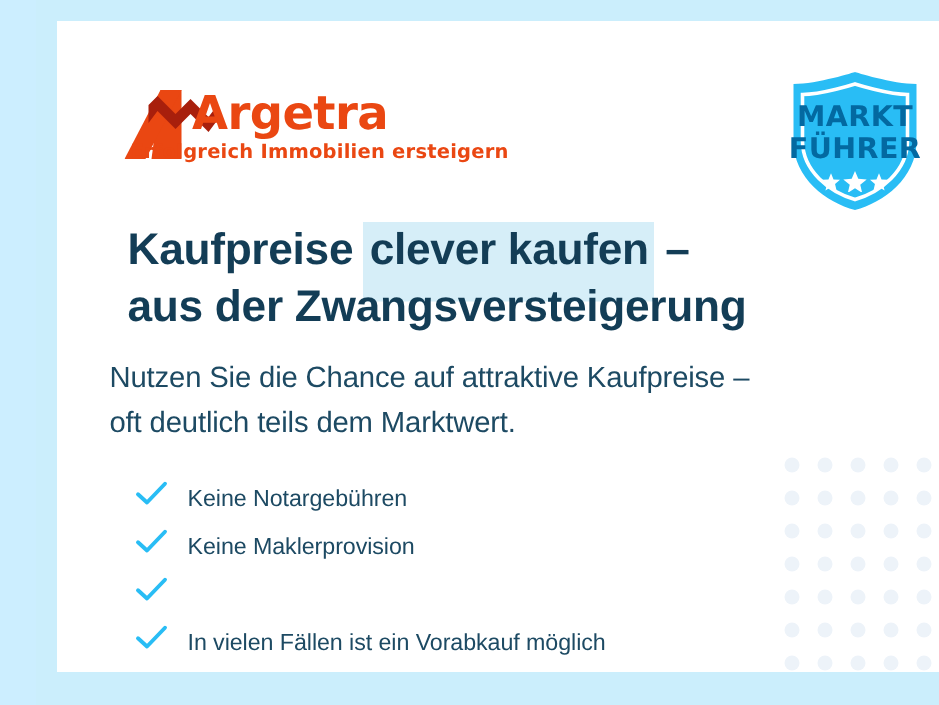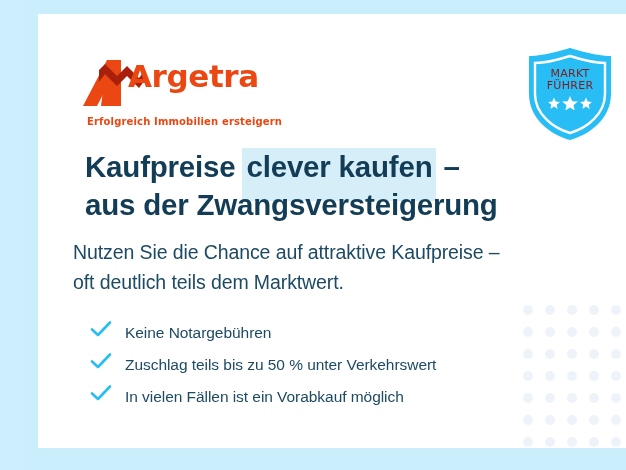--- a/index.html
+++ b/index.html
@@ -62,22 +62,22 @@
     font-size: 31px;
     font-weight: bold;
     color: #ea4712;
     letter-spacing: -0.4px;
     line-height: 1;
     font-family: "DejaVu Sans", sans-serif;
   }
   #logo-tagline {
     position: absolute;
     left: 4px;
-    top: 58px;
-    font-size: 10px;
+    top: 36px;
+    font-size: 13px;
     font-weight: bold;
     color: #ea4712;
     letter-spacing: 0.15px;
     white-space: nowrap;
     font-family: "DejaVu Sans", sans-serif;
   }
 
   
   #badge {
     position: absolute;
@@ -92,23 +92,23 @@
     top: 0;
     width: 90px;
     height: 94px;
     display: flex;
     flex-direction: column;
     align-items: center;
     justify-content: flex-start;
     pointer-events: none;
   }
   .badge-line {
-    color: #7f1d1d;
-    font-weight: normal;
-    font-size: 11px;
+    color: #0369a1;
+    font-weight: bold;
+    font-size: 19px;
     letter-spacing: 0.3px;
     line-height: 1.12;
     font-family: "DejaVu Sans", sans-serif;
   }
   #badge-line1 { margin-top: 21px; }
   #badge-stars {
     margin-top: 3px;
     color: #ffffff;
     font-size: 13px;
     letter-spacing: 0px;
@@ -272,21 +272,28 @@
             </svg>
         </span>
         <span class="bullet-label">Keine Notargebühren</span>
       </div>
       <div class="bullet-row">
         <span class="bullet-check">
           <svg width="22" height="18" viewBox="0 0 22 18" xmlns="http://www.w3.org/2000/svg">
               <polyline points="2,9.5 8,15 20,2.5" fill="none" stroke="#29bdf5" stroke-width="2.6" stroke-linecap="round" stroke-linejoin="round"></polyline>
             </svg>
         </span>
-        <span class="bullet-label">Zuschlag teils bis zu 50 % unter Verkehrswert</span>
+        <span class="bullet-label">Keine Maklerprovision</span>
+      </div>
+      <div class="bullet-row">
+        <span class="bullet-check">
+          <svg width="22" height="18" viewBox="0 0 22 18" xmlns="http://www.w3.org/2000/svg">
+              <polyline points="2,9.5 8,15 20,2.5" fill="none" stroke="#29bdf5" stroke-width="2.6" stroke-linecap="round" stroke-linejoin="round"></polyline>
+            </svg>
+        </span>
       </div>
       <div class="bullet-row">
         <span class="bullet-check">
           <svg width="22" height="18" viewBox="0 0 22 18" xmlns="http://www.w3.org/2000/svg">
               <polyline points="2,9.5 8,15 20,2.5" fill="none" stroke="#29bdf5" stroke-width="2.6" stroke-linecap="round" stroke-linejoin="round"></polyline>
             </svg>
         </span>
         <span class="bullet-label">In vielen Fällen ist ein Vorabkauf möglich</span>
       </div>
     </div>

